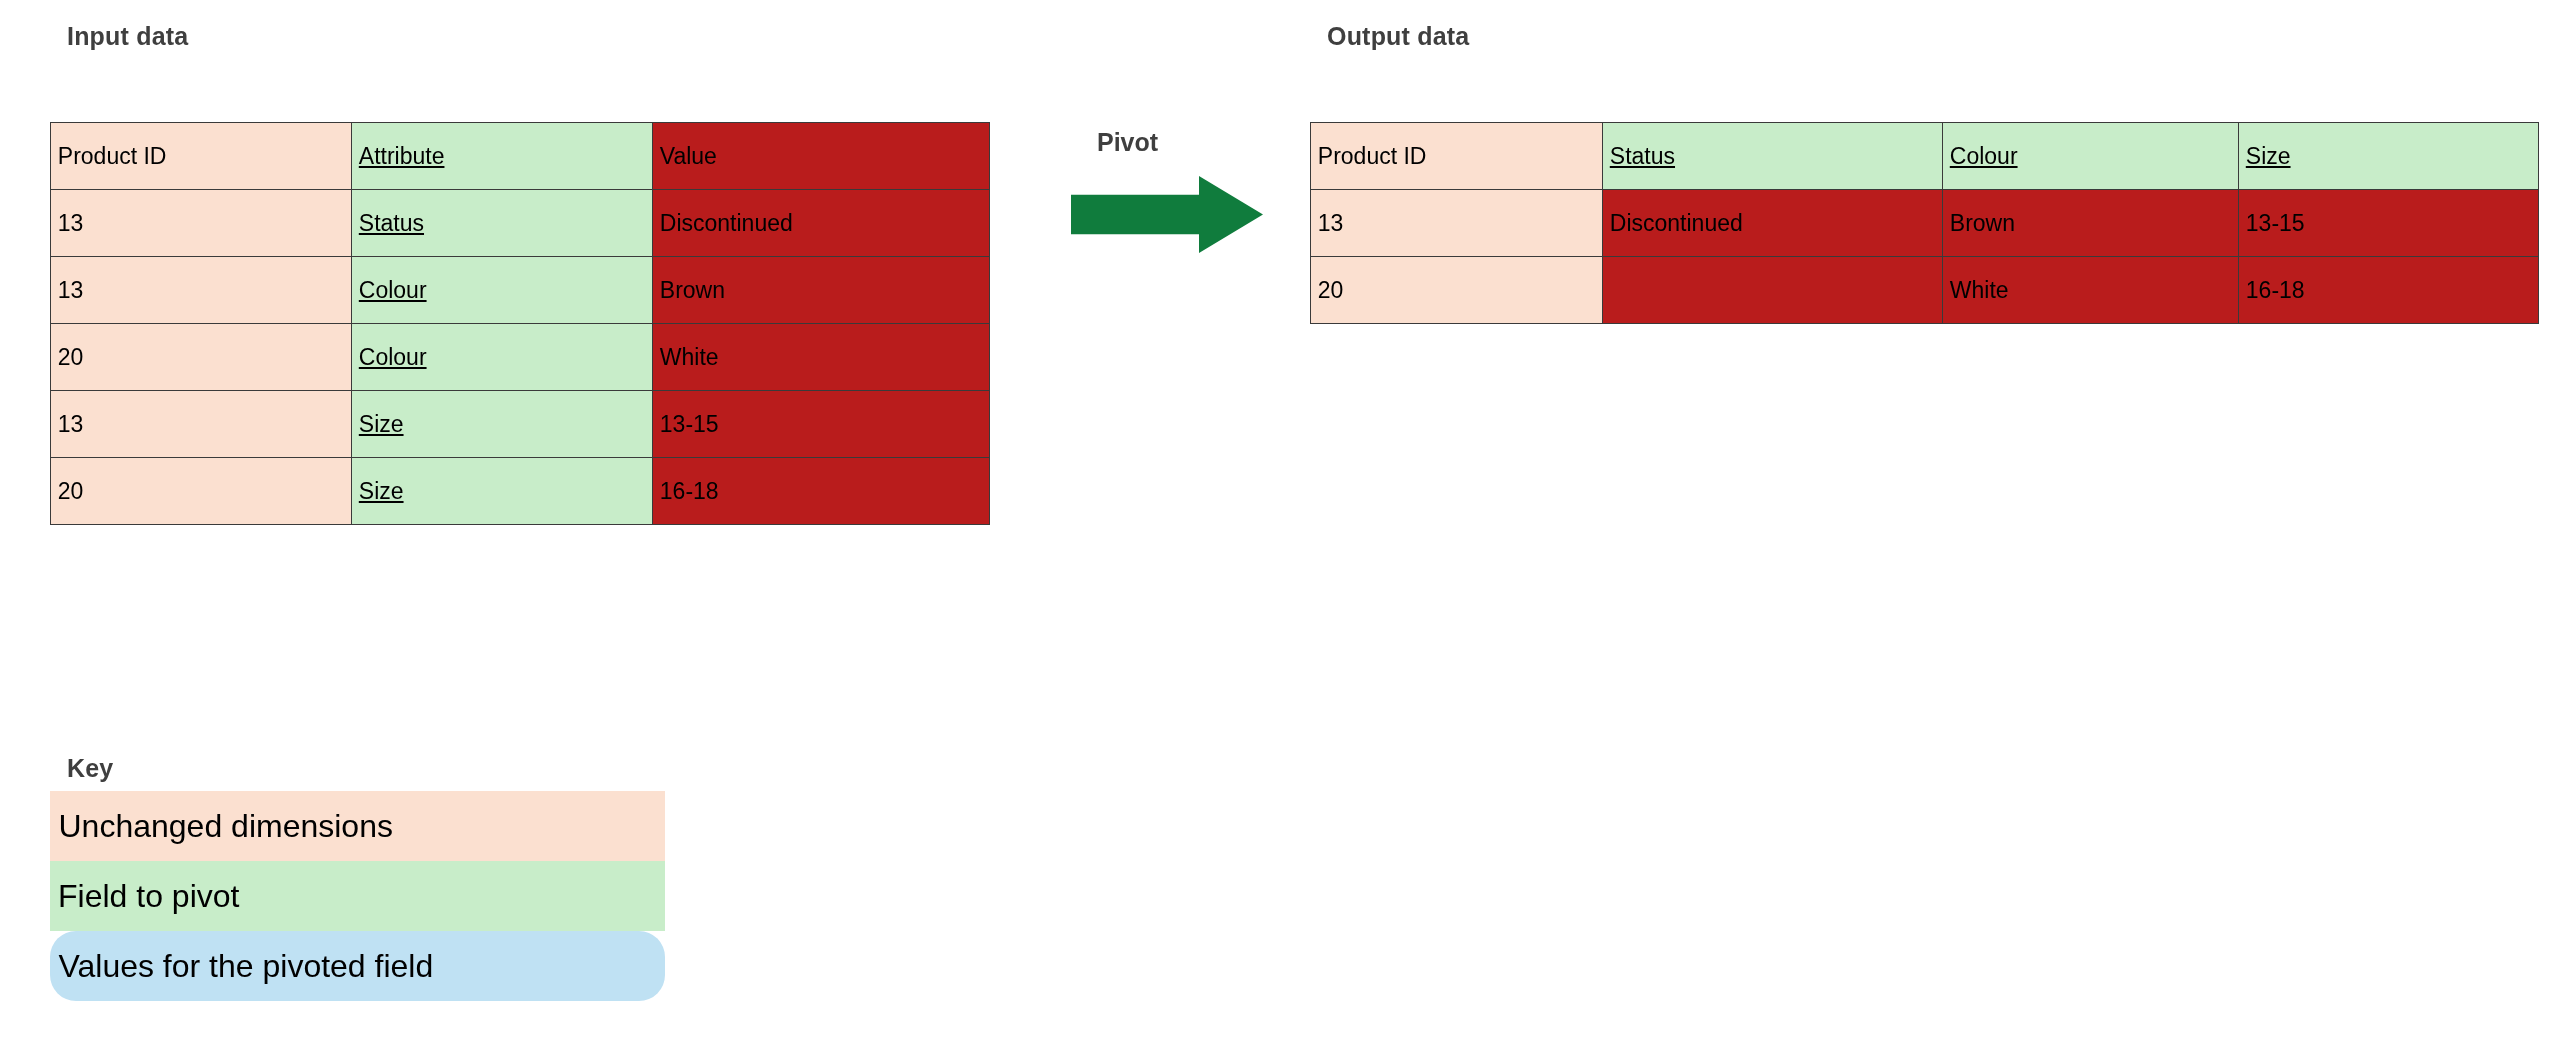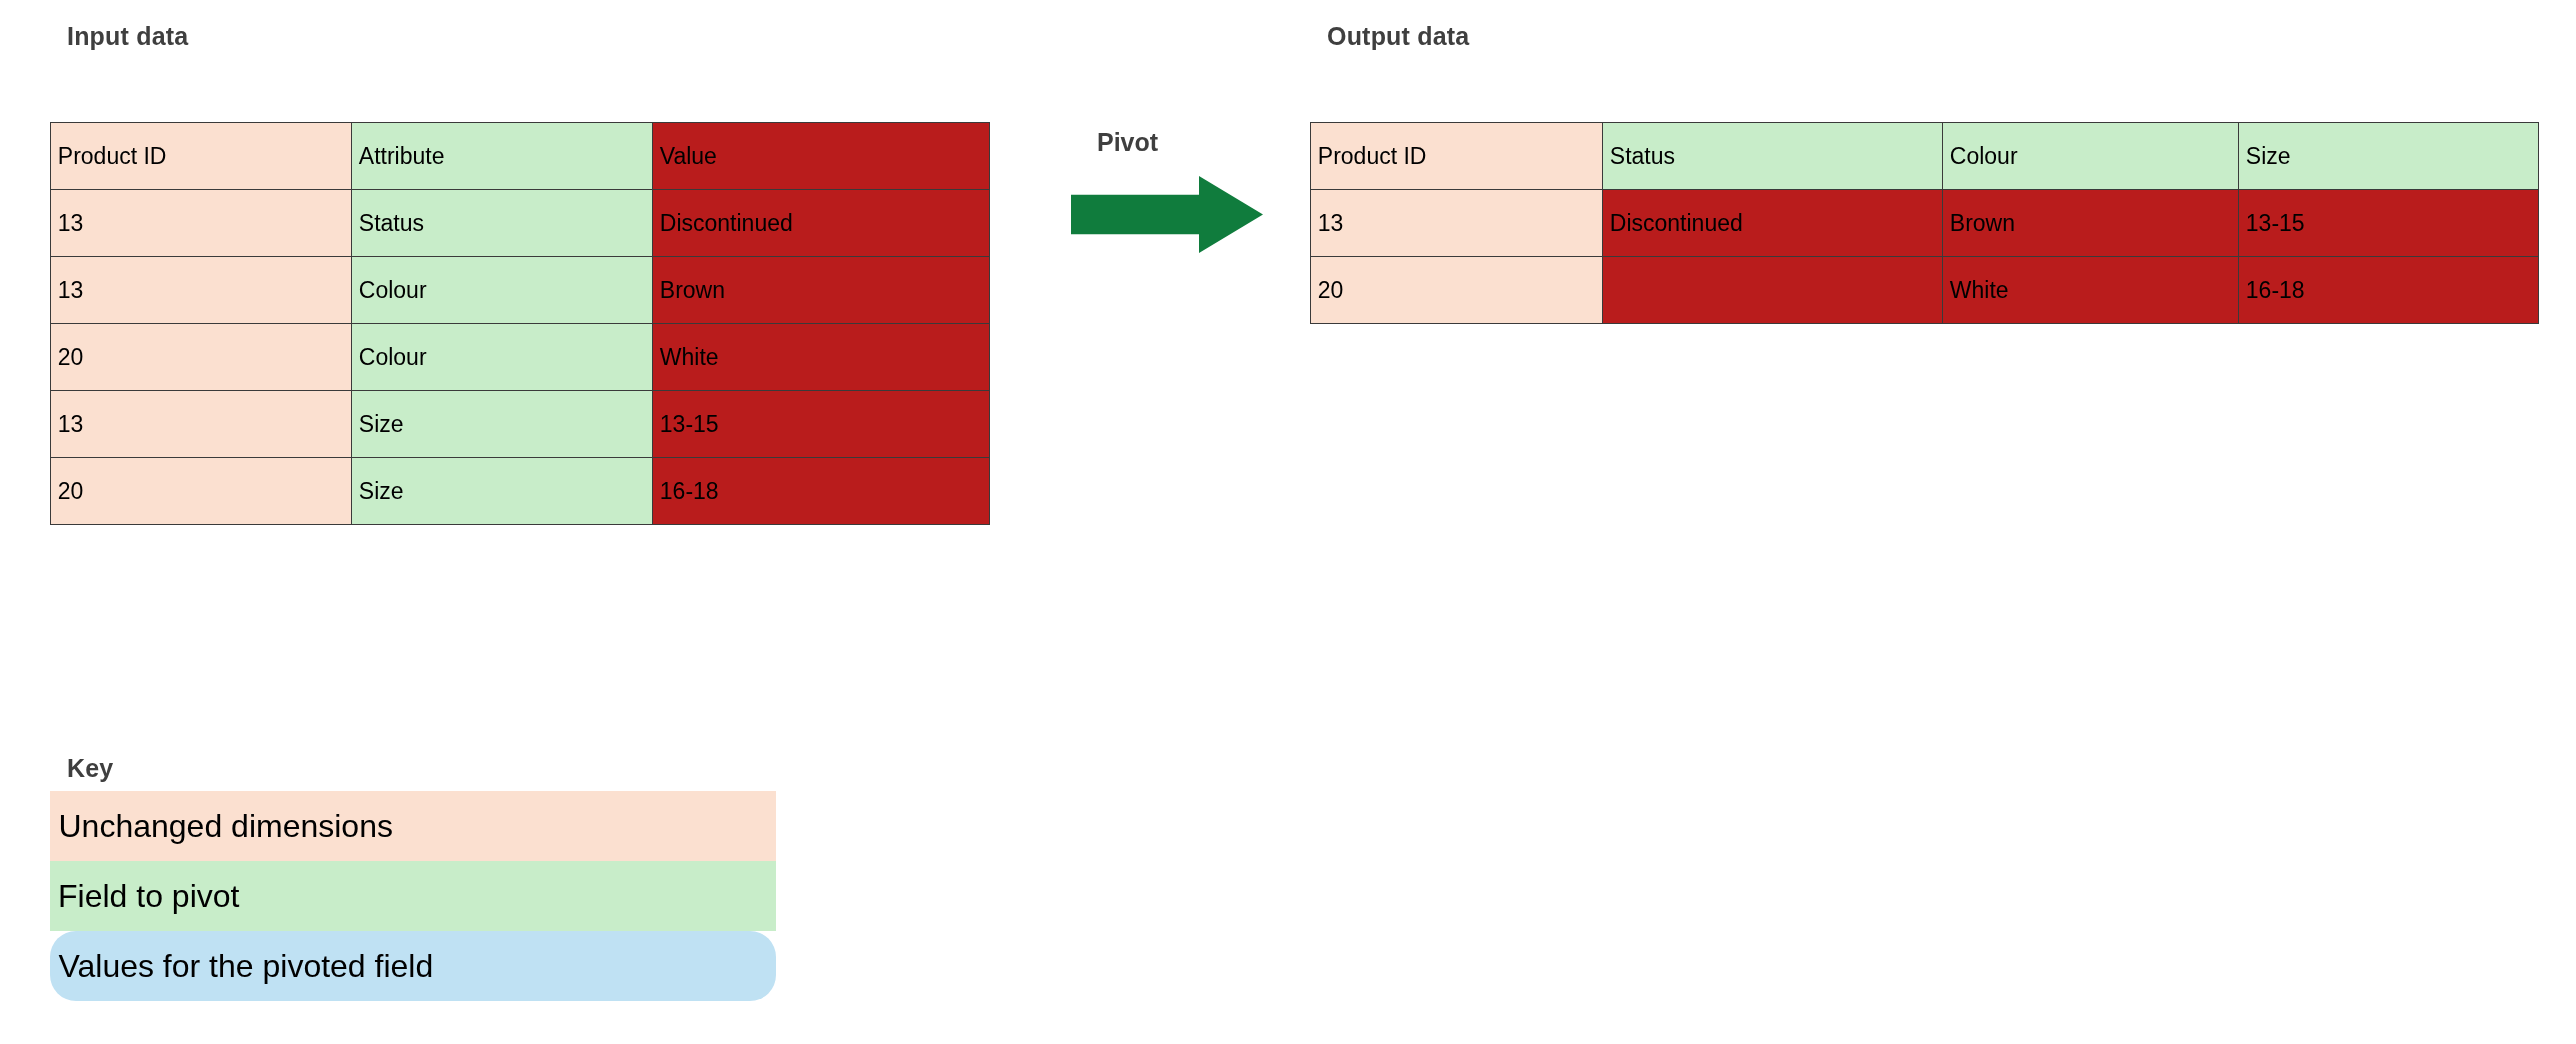--- a/index.html
+++ b/index.html
@@ -37,21 +37,21 @@
     box-sizing: border-box;
     font-size: 23px;
     color: #000000;
     padding: 0 6.8px;
     vertical-align: middle;
     line-height: 1.05;
     white-space: nowrap;
     overflow: hidden;
   }
   .c-peach { background: #FBE0D0; }
-  .c-green { background: #C8EDC9; }
+  .c-green { background: #C8EDC9; text-decoration: underline; }
   .c-blue  { background: #b91c1c; }
   .num     { text-align: left; padding-right: 8.5px; }
   .txt     { text-align: left; }
 
   
   #input-table { left: 50px; top: 122px; width: 938px; }
   #input-table col.ci0 { width: 301px; }
   #input-table col.ci1 { width: 301px; }
   #input-table col.ci2 { width: 337px; }
 
@@ -72,21 +72,21 @@
     margin-left: 26px;
   }
   #pivot-arrow { margin-top: 19px; display: block; }
 
   
   #key-title { left: 67px; top: 754px; }
   #key-list {
     position: absolute;
     left: 50px;
     top: 791px;
-    width: 726px;
+    width: 615px;
   }
   .key-row {
     height: 70px;
     box-sizing: border-box;
     display: flex;
     align-items: center;
     padding-left: 8.5px;
     font-size: 32px;
     color: #000000;
     white-space: nowrap;

